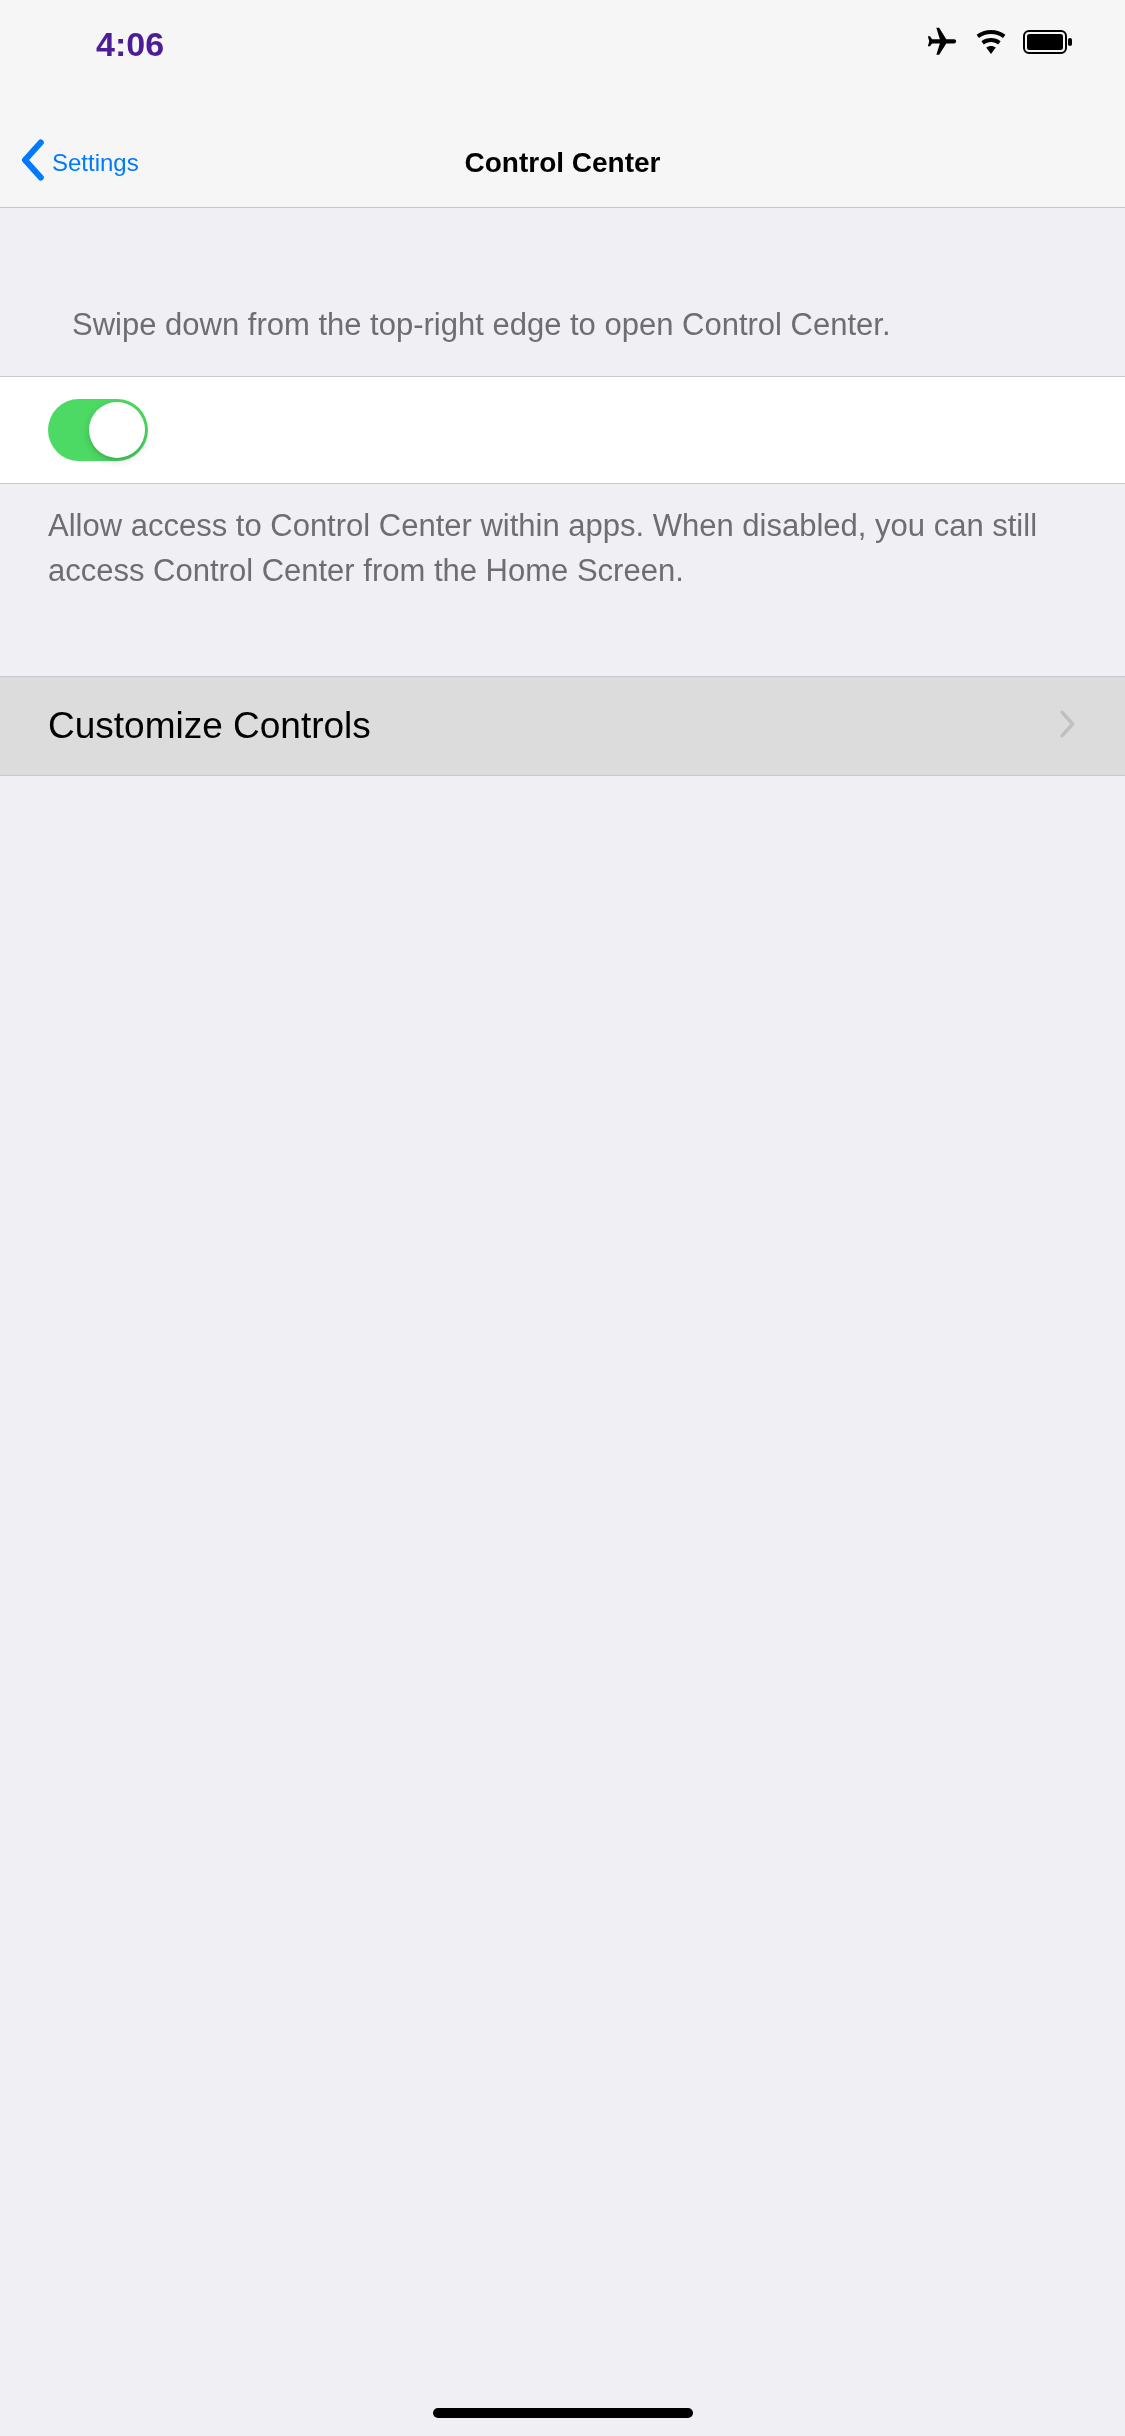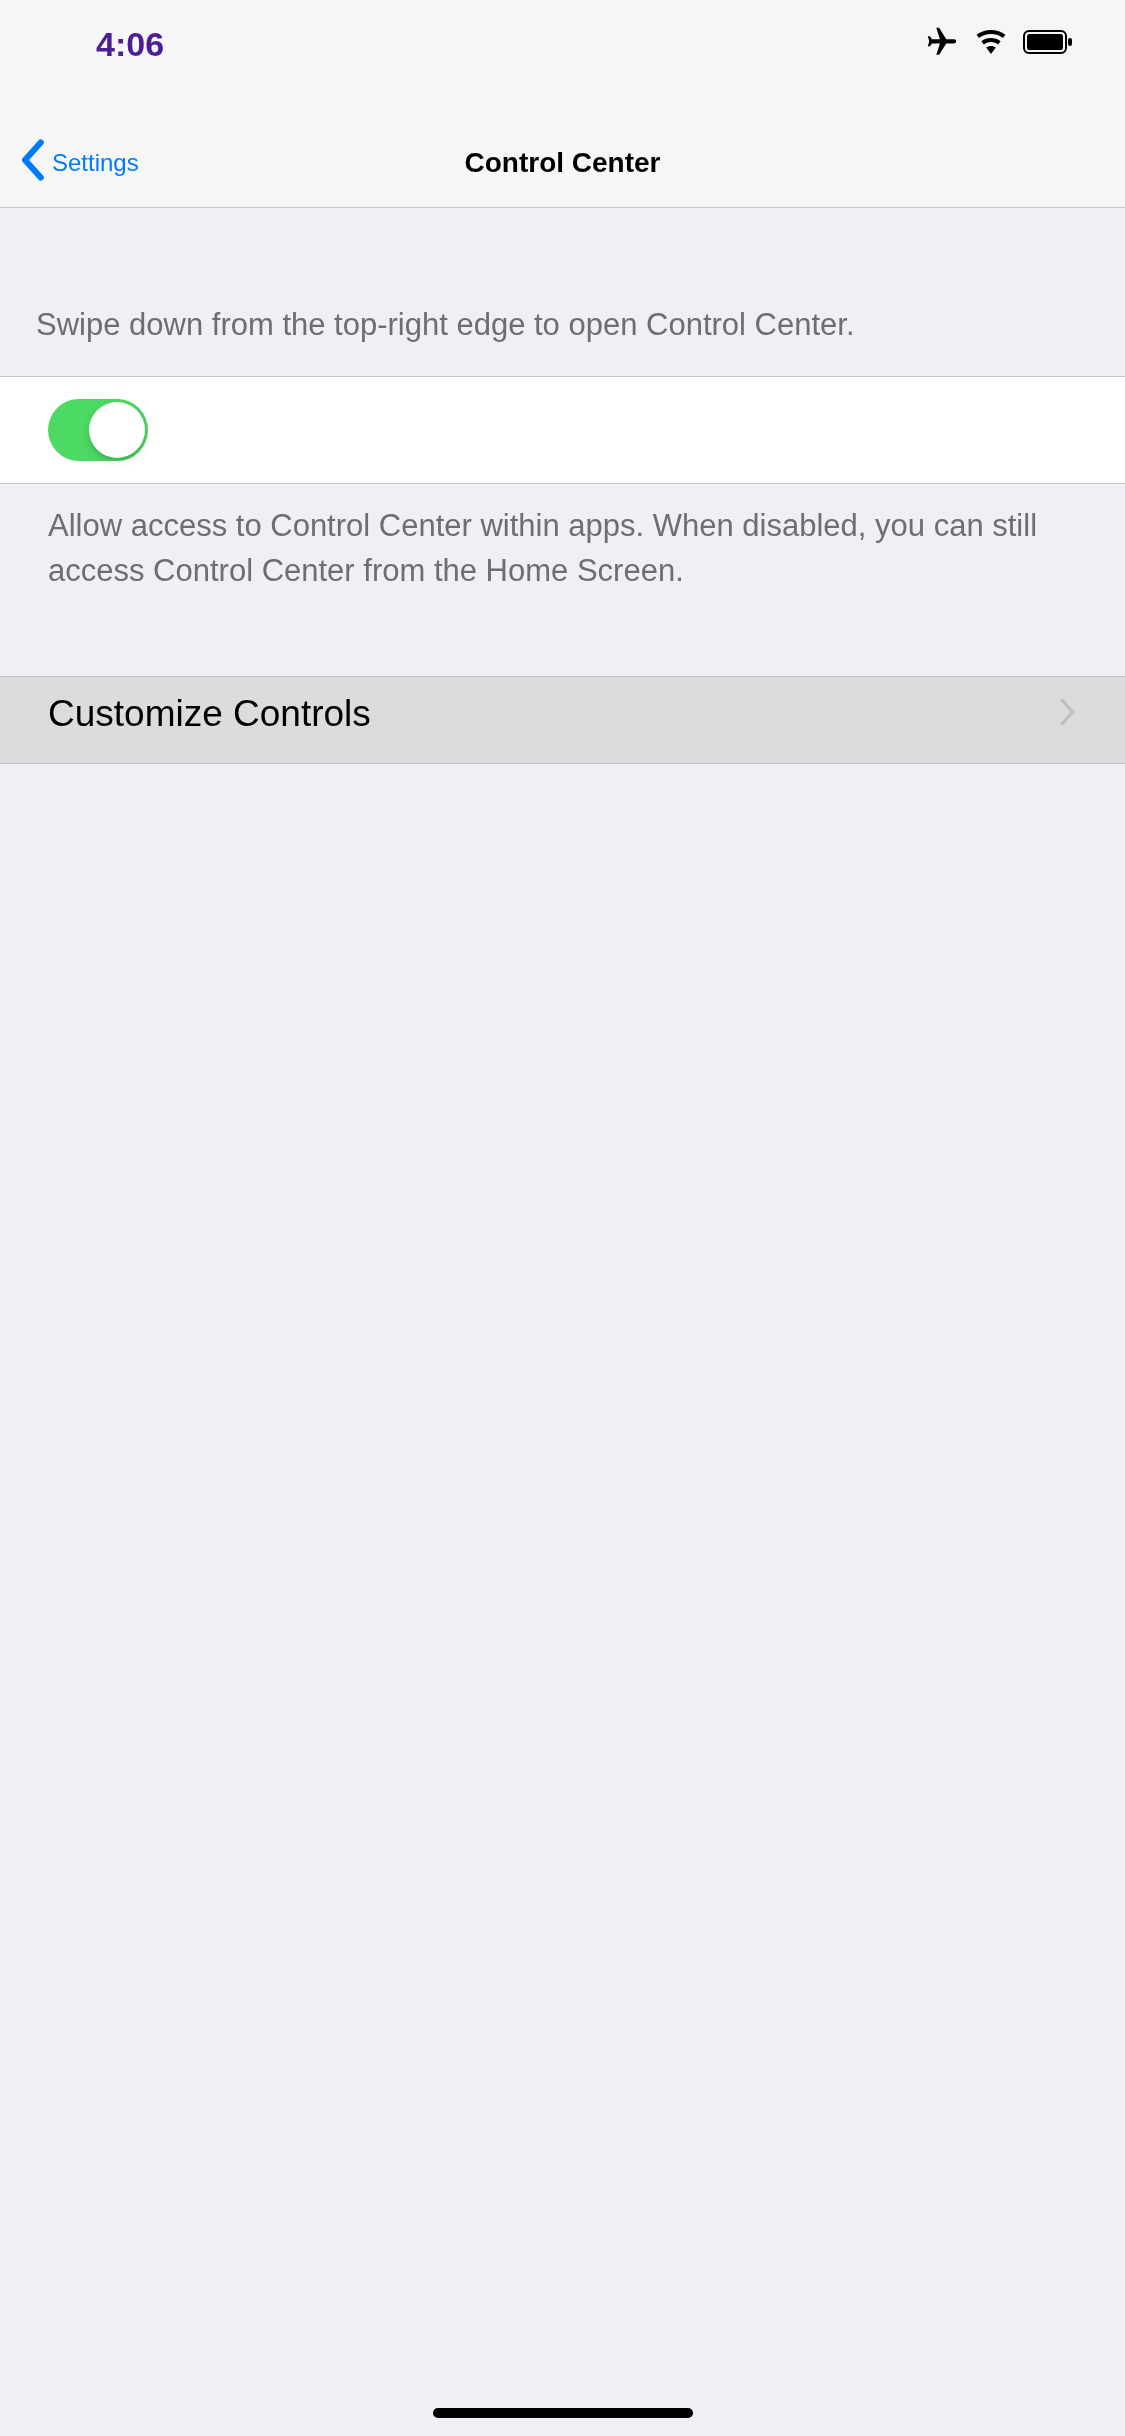--- a/index.html
+++ b/index.html
@@ -68,21 +68,21 @@
     .nav-title {
       position: absolute;
       left: 50%;
       transform: translateX(-50%);
       font-size: 28px;
       font-weight: 600;
       color: #000;
     }
     
     .section-header {
-      padding: 95px 48px 28px 36px;
+      padding: 95px 48px 28px 72px;
       font-size: 31px;
       color: #6d6d72;
       line-height: 1.45;
       background: #efeff4;
     }
     
     .table-cell {
       background: #fff;
       display: flex;
       align-items: center;
@@ -124,21 +124,21 @@
       color: #6d6d72;
       line-height: 1.45;
       background: #efeff4;
     }
     
     .nav-cell {
       background: #dcdcdc;
       display: flex;
       align-items: center;
       justify-content: space-between;
-      padding: 16px 48px 28px 48px;
+      padding: 28px 48px 28px 48px;
       border-top: 1px solid #c8c7cc;
       border-bottom: 1px solid #c8c7cc;
       margin-top: 54px;
       cursor: pointer;
     }
     
     .chevron-right {
       opacity: 0.35;
     }
     

